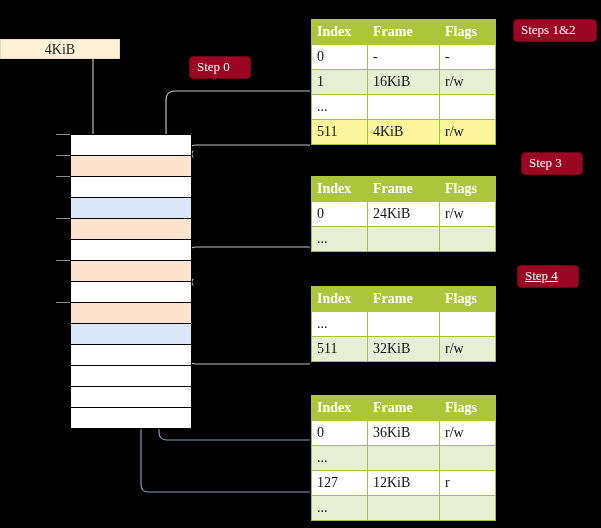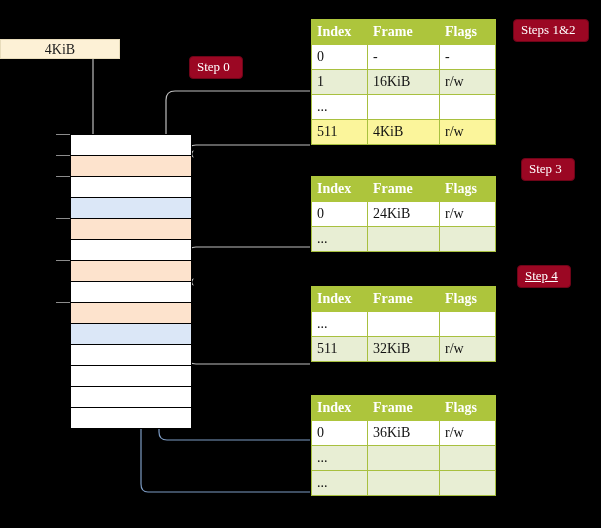--- a/index.html
+++ b/index.html
@@ -42,21 +42,21 @@
   
   .step-badge {
     position: absolute;
     box-sizing: border-box;
     background: #9b0723;
     border: 1px solid #6e0418;
     border-radius: 4px;
     color: #ffffff;
     font-size: 13px;
     line-height: 18px;
-    padding: 1px 12px 2px 7px;
+    padding: 1px 20px 2px 7px;
     text-align: center;
     white-space: nowrap;
   }
 
   
   #memcol {
     position: absolute;
     left: 70px;
     top: 134px;
     width: 120px;
@@ -147,21 +147,21 @@
   </svg>
 
   <div class="va-box" style="left:0px; top:39px; width:120px; height:20px;">
     <span>4KiB</span>
   </div>
 
   <div class="step-badge" style="left:189px; top:56px;">Step 0</div>
 
   <div class="step-badge" style="left:513px; top:19px;">Steps 1&amp;2</div>
 
-  <div class="step-badge" style="left:521px; top:158px;">Step 3</div>
+  <div class="step-badge" style="left:521px; top:152px;">Step 3</div>
 
   <div class="step-badge" style="left:517px; top:265px;text-decoration:underline;">Step 4</div>
 
   <div id="memcol">
       <div class="mem-row"></div>
       <div class="mem-row orange"></div>
       <div class="mem-row"></div>
       <div class="mem-row blue"></div>
       <div class="mem-row orange"></div>
       <div class="mem-row"></div>
@@ -290,20 +290,25 @@
       <tr class="odd">
         <td>0</td>
         <td>36KiB</td>
         <td>r/w</td>
       </tr>
       <tr class="even">
         <td>...</td>
         <td></td>
         <td></td>
       </tr>
+      <tr class="odd">
+        <td>127</td>
+        <td>12KiB</td>
+        <td>r</td>
+      </tr>
       <tr class="even">
         <td>...</td>
         <td></td>
         <td></td>
       </tr>
     </tbody>
   </table>
 
 </div>
 

